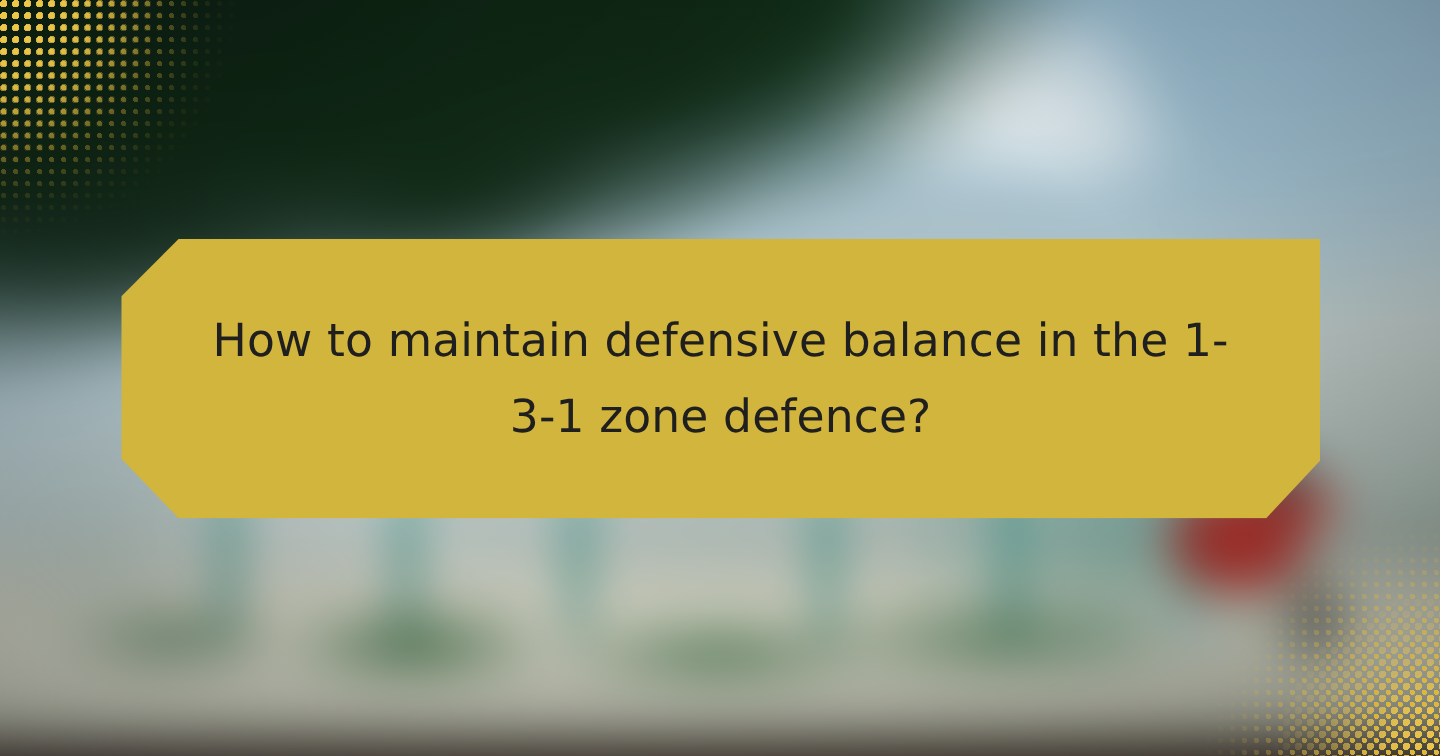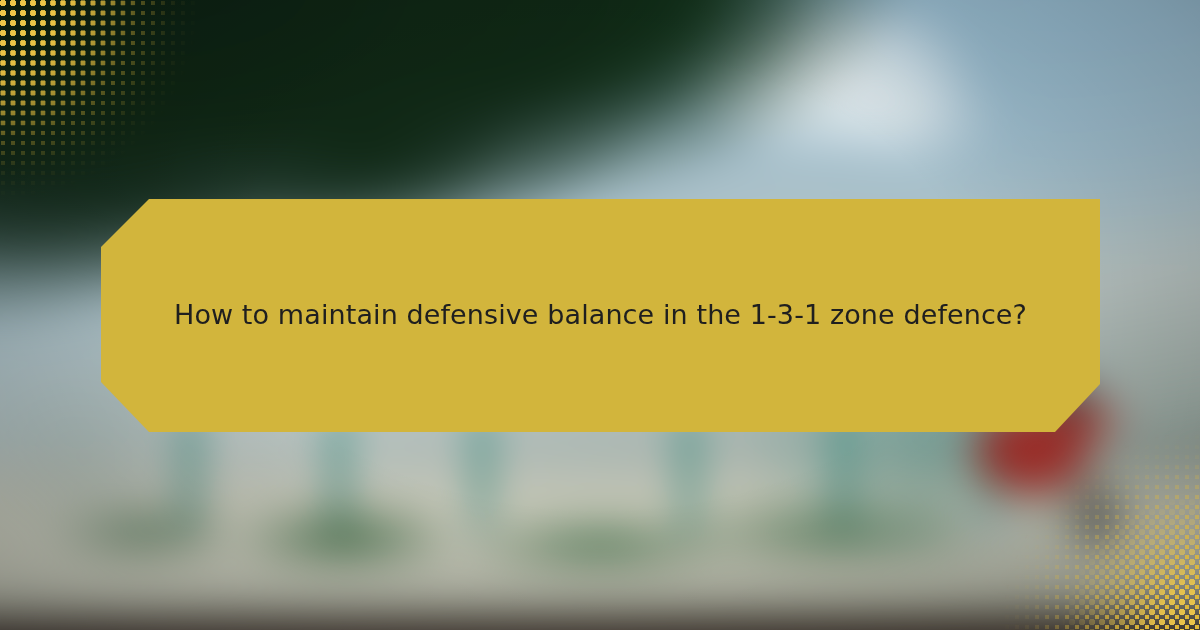--- a/index.html
+++ b/index.html
@@ -192,21 +192,21 @@
     align-items: center;
     justify-content: center;
   }
   .card-inner {
     width: 880px;
     text-align: center;
   }
   .question-text {
     margin: 0;
     color: #1f1f1f;
-    font-size: 27px;
+    font-size: 38px;
     font-weight: 400;
     line-height: 1.64;
     letter-spacing: 0.1px;
     font-family: "DejaVu Sans", "Liberation Sans", sans-serif;
   }
 </style>
 </head>
 <body>
 
 <div id="stage">

